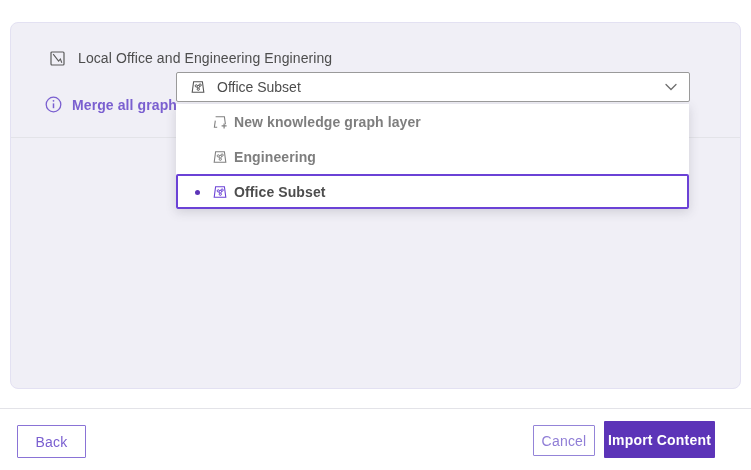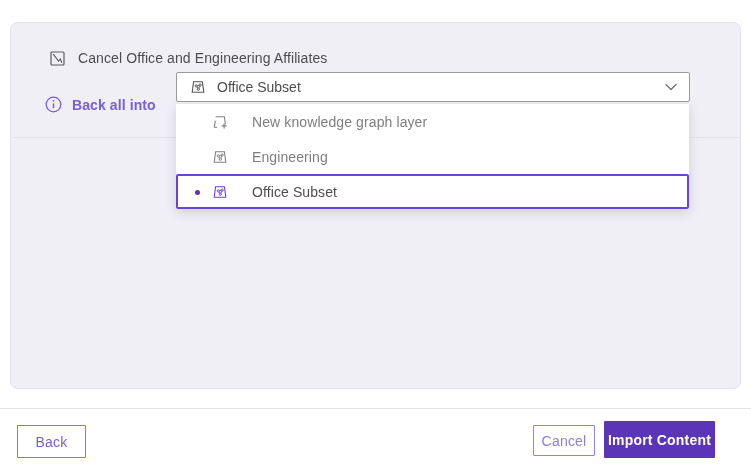--- a/index.html
+++ b/index.html
@@ -40,22 +40,22 @@
   }
   .select .glyph{width:16px;height:16px;color:#555;display:flex;flex:0 0 auto;}
   .select .value{font-size:14px;color:var(--text-dark);flex:1;}
   .select .chev{width:12px;height:8px;color:#6e6e6e;display:flex;flex:0 0 auto;}
 
   .menu{
     position:absolute;left:176px;top:104px;width:513px;background:#fff;z-index:2;
     box-shadow:0 3px 10px rgba(60,60,80,.18);
   }
   .menu-item{
-    position:relative;height:35px;display:flex;align-items:center;gap:24px;
-    padding-left:36px;cursor:pointer;background:#fff;
+    position:relative;height:35px;display:flex;align-items:center;gap:6px;
+    padding-left:36px;cursor:pointer;background:#fff;font-weight:bold;
   }
   .menu-item .glyph{width:16px;height:16px;color:#808080;display:flex;flex:0 0 auto;}
   .menu-item .mi-label{font-size:14px;color:var(--text-gray);letter-spacing:.1px;}
   .menu-item.selected{border:2px solid var(--selected-border);border-radius:2px;padding-left:34px;}
   .menu-item.selected .glyph{color:var(--selected-border);}
   .menu-item.selected .mi-label{color:var(--text-dark);}
   .bullet{
     position:absolute;left:17px;top:50%;width:5px;height:5px;margin-top:-2px;
     border-radius:50%;background:var(--accent-strong);
   }
@@ -82,32 +82,32 @@
 
   <div class="panel">
 
     <div class="row-item">
       <span class="glyph">
         <svg viewBox="0 0 15 15" fill="none" stroke="currentColor" stroke-width="1.2">
           <rect x="1" y="1" width="13" height="13" rx="1"></rect>
           <path d="M3.2 3.2 L8.6 10.2 L10.4 8.0 L11.8 11.8" stroke-width="1.1"></path>
         </svg>
       </span>
-      <span class="label">Cancel Office and Engineering Affiliates</span>
+      <span class="label">Local Office and Engineering Enginering</span>
     </div>
 
     <div class="row-merge">
       <span class="glyph">
         <svg viewBox="0 0 17 17" fill="none" stroke="currentColor">
           <circle cx="8.5" cy="8.5" r="7.3" stroke-width="1.3"></circle>
           <line x1="8.5" y1="7.4" x2="8.5" y2="12.2" stroke-width="1.5"></line>
           <circle cx="8.5" cy="4.8" r="0.9" fill="currentColor" stroke="none"></circle>
         </svg>
       </span>
-      <span class="merge-label">Back all into</span>
+      <span class="merge-label">Merge all graph</span>
     </div>
 
     <div class="panel-divider"></div>
   </div>
 
   <div class="select">
     <span class="glyph">
       <svg viewBox="0 0 16 16" fill="none" stroke="currentColor">
         <path d="M3.6 2.8 h8.8 l1.4 10.4 h-11.6 z" stroke-width="1.1"></path>
         <circle cx="6.3" cy="6.9" r="1.15" stroke-width="1"></circle>

